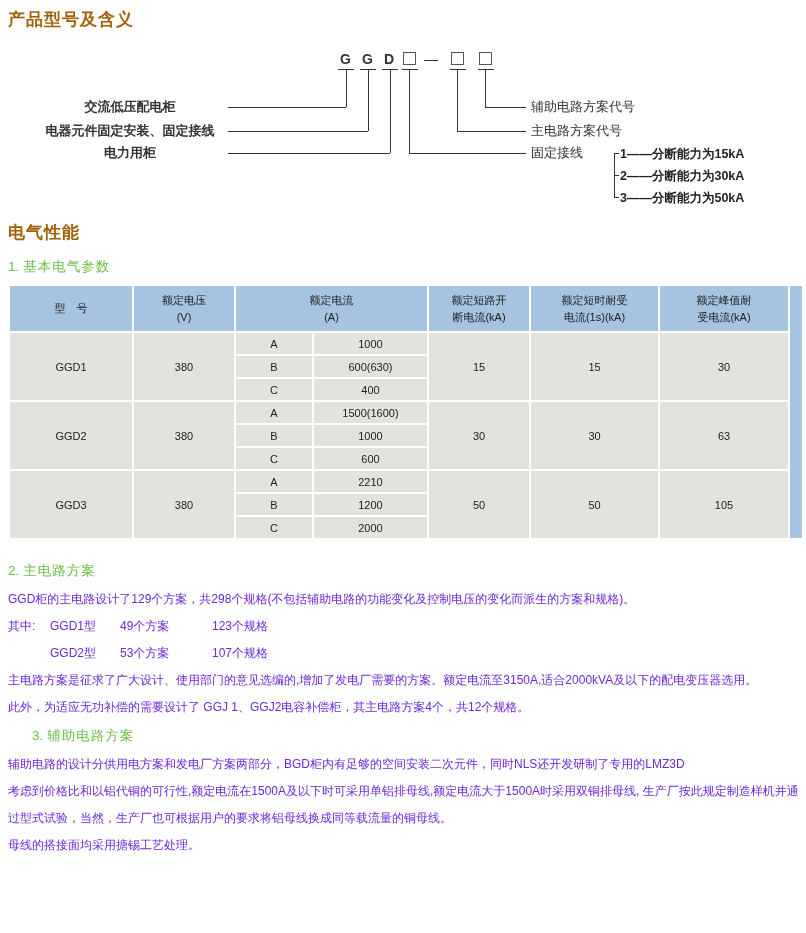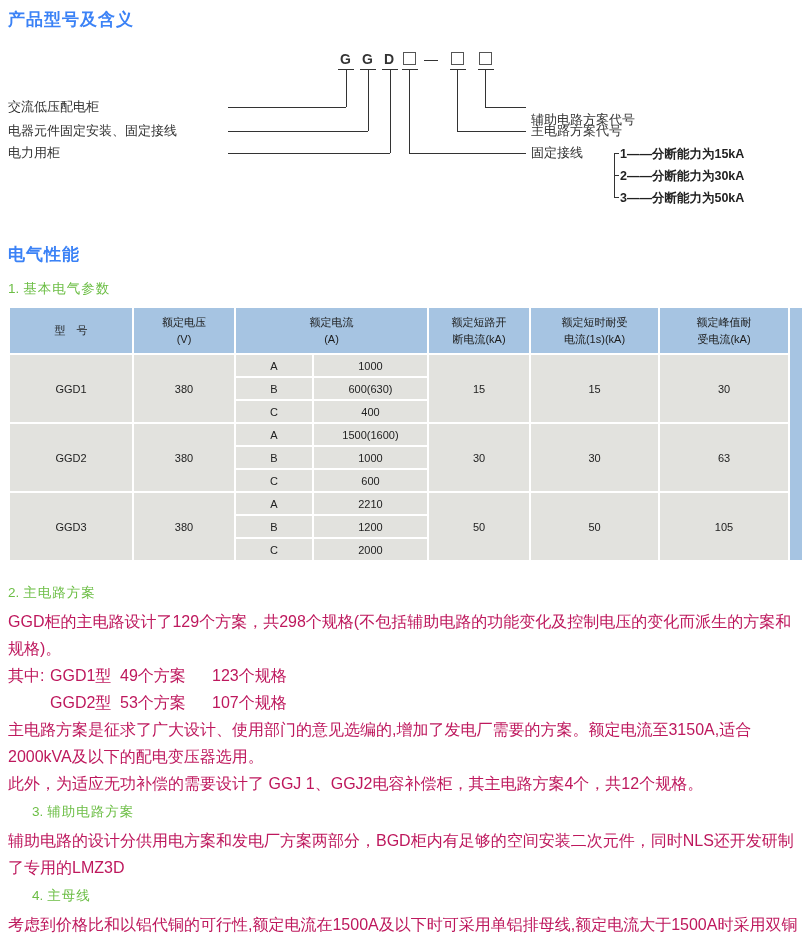--- a/index.html
+++ b/index.html
@@ -4,50 +4,50 @@
 <style>
   * { margin:0; padding:0; box-sizing:border-box; }
   html,body { background:#fff; }
   body {
     width:806px; height:933px; overflow:hidden;
     font-family:"Liberation Sans","DejaVu Sans",sans-serif;
     color:#3a3a3a; position:relative;
   }
   .page { padding:8px 6px 8px 8px; }
 
-  h1.green { font-size:17px; font-weight:bold; color:#3b82f6; letter-spacing:1px; }
+  h1.green { font-size:17px; font-weight:bold; color:#a16207; letter-spacing:1px; }
   .subhead { font-size:13.5px; color:#6cbe45; margin:4px 0 6px 0; }
   .subhead .num { font-weight:normal; margin-right:4px; }
   .subhead .txt { font-weight:normal; letter-spacing:1px; }
 
   
   .diagram { position:relative; height:172px; margin-top:12px; font-size:13px; color:#333; }
   .sym { position:absolute; top:8px; height:16px; line-height:16px; font-size:14px; font-weight:600; color:#333; }
   .mbox { position:absolute; top:9px; width:13px; height:13px; border:1px solid #555; background:#fff; }
   .tick { position:absolute; top:26px; height:1px; width:16px; background:#333; }
   .vline { position:absolute; width:1px; background:#333; top:27px; }
   .hline { position:absolute; height:1px; background:#333; }
   .dlabel { position:absolute; height:18px; line-height:18px; white-space:nowrap; color:#333; }
-  .dlabel.left { left:0; width:212px; text-align:left; }
+  .dlabel.left { left:16px; width:212px; text-align:center;font-weight:bold; }
   .opt { position:absolute; left:612px; height:18px; line-height:18px; font-size:12.5px; font-weight:600; color:#222; white-space:nowrap; }
   .bracket-v { position:absolute; left:606px; width:1px; background:#333; }
   .bracket-t { position:absolute; left:606px; width:5px; height:1px; background:#333; }
 
   
   table.params {
     border-collapse:separate; border-spacing:2px;
     table-layout:fixed; width:794px; margin-top:8px;
     font-size:11px; color:#222;
   }
   table.params td { background:#e2e2de; text-align:center; vertical-align:middle; height:21px; padding:0 2px; }
   table.params td.hd { background:#a6c4e2; white-space:pre-line; height:45px; line-height:17px; color:#1d1d1d; }
   table.params td.strip { background:#a6c4e2; }
 
   
-  .body-text { font-size:16px; line-height:27px; color:#be185d; }
+  .body-text { font-size:12px; line-height:27px; color:#6d28d9; }
   .sec2 { margin-top:22px; }
   p.para { margin:0; }
   .spec-line { display:flex; }
   .spec-prefix { width:42px; }
   .spec-model { width:70px; }
   .spec-schemes { width:92px; }
   .mt6 { margin-top:6px;margin-left:24px; }
 </style>
 </head>
 <body>
@@ -84,34 +84,34 @@
     <span class="hline" style="top:88px;left:220px;width:140px"></span>
     <span class="hline" style="top:110px;left:220px;width:162px"></span>
     <span class="hline" style="top:64px;left:477px;width:41px"></span>
     <span class="hline" style="top:88px;left:449px;width:69px"></span>
     <span class="hline" style="top:110px;left:401px;width:117px"></span>
 
     <div class="dlabel left" style="top:55px">交流低压配电柜</div>
     <div class="dlabel left" style="top:101px">电力用柜</div>
     <div class="dlabel left" style="top:79px">电器元件固定安装、固定接线</div>
 
-    <div class="dlabel" style="left:523px;top:68px">辅助电路方案代号</div>
+    <div class="dlabel" style="left:523px;top:55px">辅助电路方案代号</div>
     <div class="dlabel" style="left:523px;top:79px">主电路方案代号</div>
     <div class="dlabel" style="left:523px;top:101px">固定接线</div>
 
     <span class="bracket-v" style="top:110px;height:45px"></span>
     <span class="bracket-t" style="top:110px"></span>
     <span class="bracket-t" style="top:132px"></span>
     <span class="bracket-t" style="top:154px"></span>
     <div class="opt" style="top:102px">1——分断能力为15kA</div>
     <div class="opt" style="top:124px">2——分断能力为30kA</div>
     <div class="opt" style="top:146px">3——分断能力为50kA</div>
   </div>
 
-  <h1 class="green" style="margin-top:28px">电气性能</h1>
+  <h1 class="green" style="margin-top:6px">电气性能</h1>
 
   <div class="subhead" style="margin-top:14px">
     <span class="num">1.</span><span class="txt">基本电气参数</span>
   </div>
 
   <table class="params">
     <colgroup>
       <col style="width:122px">
         <col style="width:100px">
         <col style="width:76px">
@@ -211,21 +211,18 @@
     <p class="para">此外，为适应无功补偿的需要设计了 GGJ 1、GGJ2电容补偿柜，其主电路方案4个，共12个规格。</p>
   </div>
 
   <div class="subhead mt6">
     <span class="num">3.</span><span class="txt">辅助电路方案</span>
   </div>
   <div class="body-text">
     <p class="para">辅助电路的设计分供用电方案和发电厂方案两部分，BGD柜内有足够的空间安装二次元件，同时NLS还开发研制了专用的LMZ3D</p>
   </div>
 
-  <div class="subhead mt6">
-    <span class="num">4.</span><span class="txt">主母线</span>
-  </div>
   <div class="body-text">
     <p class="para">考虑到价格比和以铝代铜的可行性,额定电流在1500A及以下时可采用单铝排母线,额定电流大于1500A时采用双铜排母线, 生产厂按此规定制造样机并通过型式试验，当然，生产厂也可根据用户的要求将铝母线换成同等载流量的铜母线。</p>
     <p class="para">母线的搭接面均采用搪锡工艺处理。</p>
   </div>
 
 </div>
 
 </body></html>

